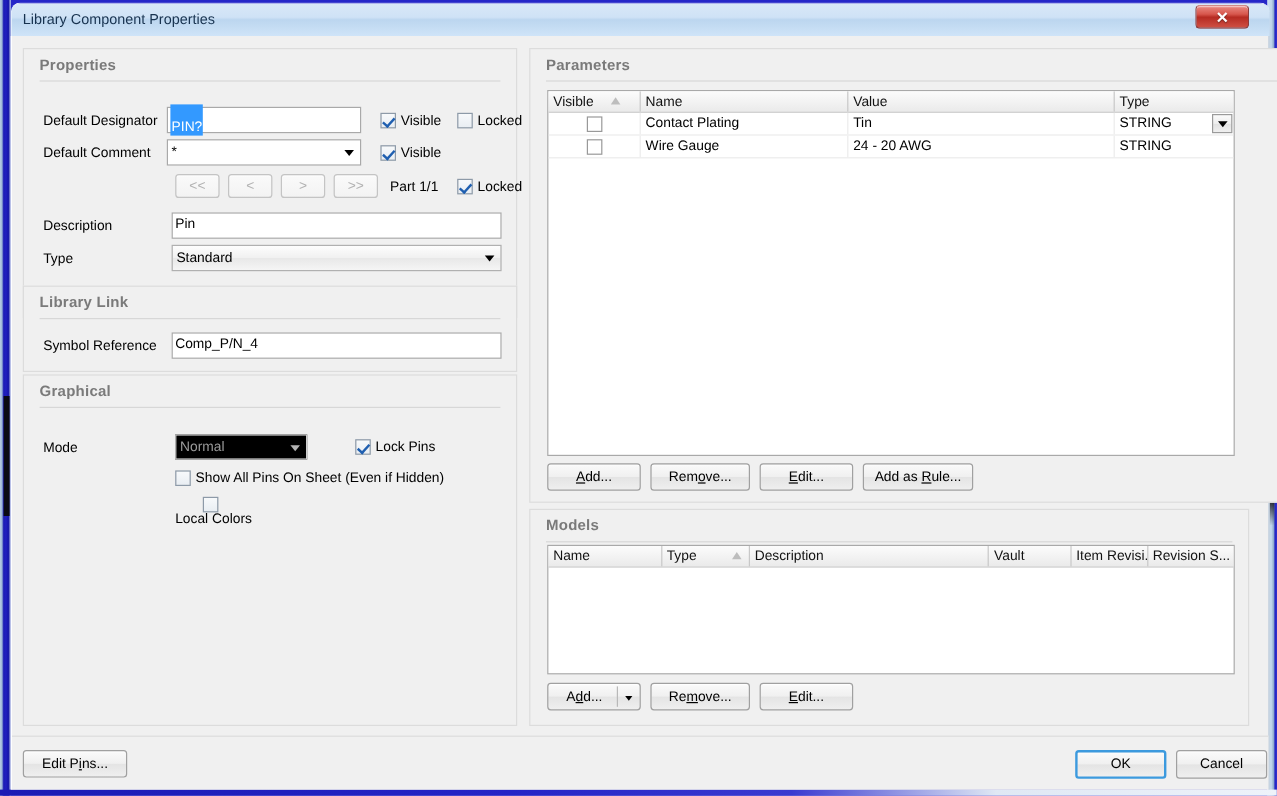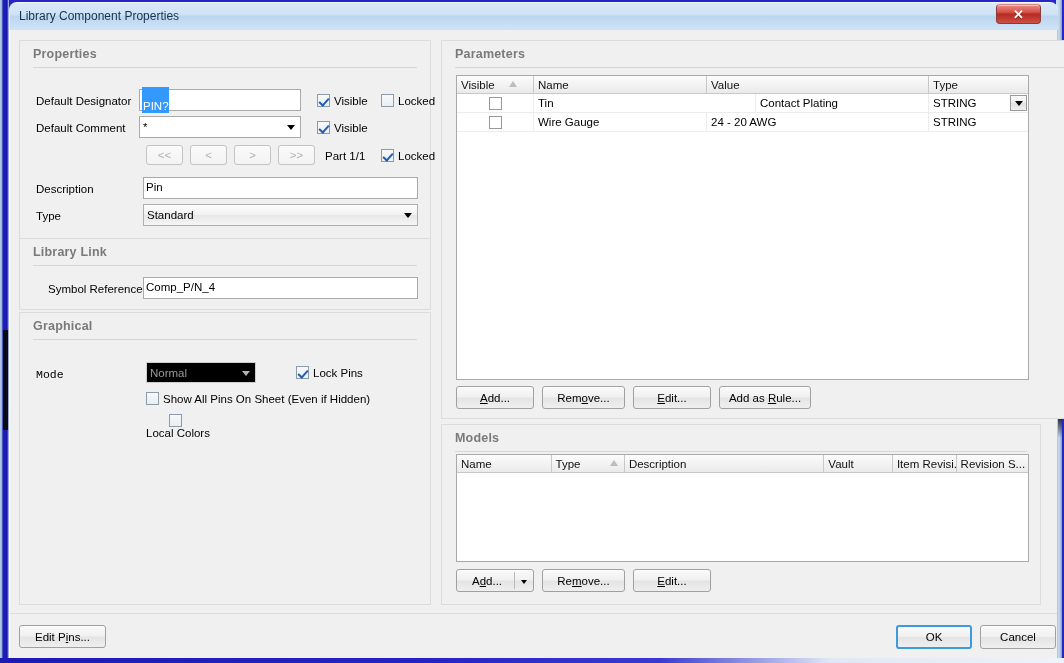--- a/index.html
+++ b/index.html
@@ -294,31 +294,31 @@
       <div class="label" style="left:16px; top:169px;">Type</div>
       <div class="combo sunken" style="left:123px; top:163px; width:275px; height:22px;">
         <span>Standard</span>
         <span class="arrow"></span>
       </div>
     </div>
 
     <div class="group" style="left:9px; top:208px; width:412px; height:72px;">
       <div class="gtitle">Library Link</div>
       <div class="gline"></div>
-      <div class="label" style="left:16px; top:44px;margin-left:12px;">Symbol Reference</div>
+      <div class="label" style="left:16px; top:44px;">Symbol Reference</div>
       <div class="textbox" style="left:123px; top:38px; width:275px; height:22px;">
         <span>Comp_P/N_4</span>
       </div>
     </div>
 
     <div class="group" style="left:9px; top:282px; width:412px; height:293px;">
       <div class="gtitle">Graphical</div>
       <div class="gline"></div>
 
-      <div class="label" style="left:16px; top:55px;font-family:Liberation Mono, monospace;">Mode</div>
+      <div class="label" style="left:16px; top:55px;">Mode</div>
       <div class="combo disabled" style="left:126px; top:49px; width:110px; height:21px;">
         <span>Normal</span>
         <span class="arrow"></span>
       </div>
       <div class="cb checked" style="left:276px; top:53px;">
         <span class="box"></span>
         <span class="cbtext">Lock Pins</span>
       </div>
       <div class="cb" style="left:126px; top:79px;">
         <span class="box"></span>
@@ -349,25 +349,25 @@
           <div class="hc" style="width:99px; border-right:none;">
             <span>Type</span>
           </div>
         </div>
         <div class="rows">
 
           <div class="row">
             <div class="cell ctr" style="width:77px;">
               <span class="cellcb"></span>
             </div>
+            <div class="cell" style="width:173px;">
+              <span>Contact Plating</span>
+            </div>
             <div class="cell" style="width:222px;">
               <span>Tin</span>
-            </div>
-            <div class="cell" style="width:173px;">
-              <span>Contact Plating</span>
             </div>
             <div class="cell" style="width:99px; border-right:none;">
               <span>STRING</span>
               <span class="cell-dropdown">
                 <span class="a"></span>
               </span>
             </div>
           </div>
 
           <div class="row">

